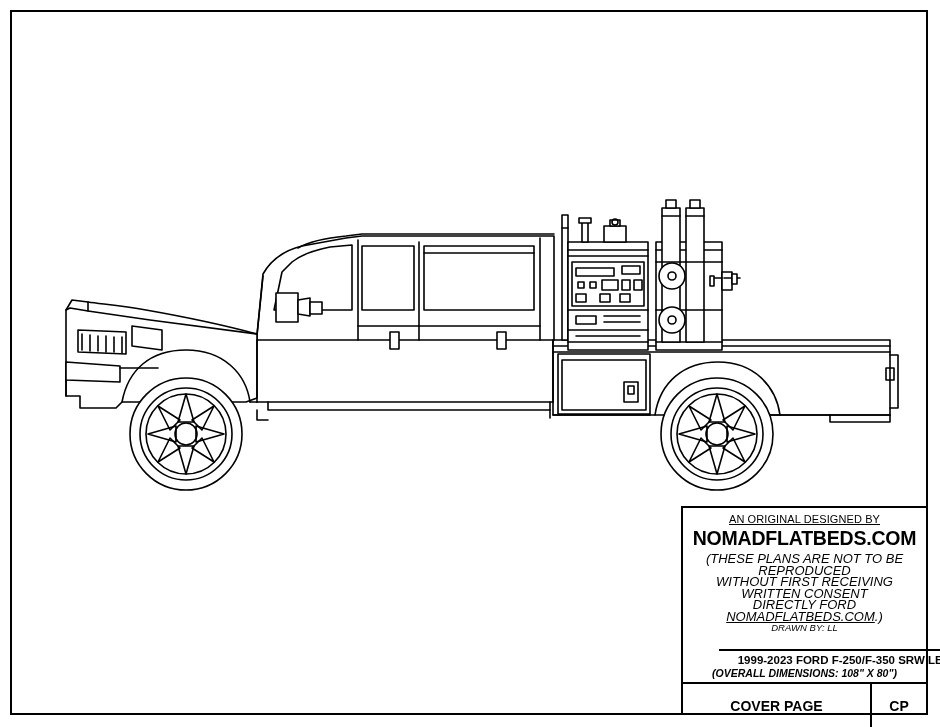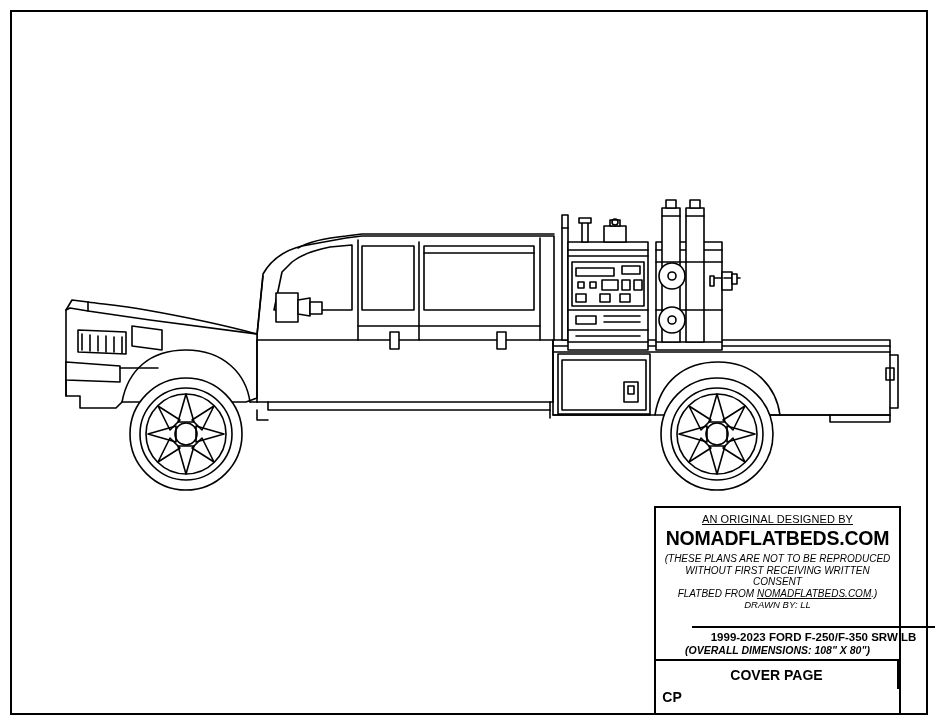--- a/index.html
+++ b/index.html
@@ -25,21 +25,21 @@
     left: 10px;
     top: 10px;
     width: 918px;
     height: 705px;
     border: 2px solid #000;
     box-sizing: border-box;
   }
   
   .title-block {
     position: absolute;
-    left: 654px;
+    left: 681px;
     top: 506px;
     width: 247px;
     height: 209px;
     border: 2px solid #000;
     box-sizing: border-box;
     background: #fff;
   }
   .tb-row {
     box-sizing: border-box;
     width: 100%;
@@ -54,21 +54,21 @@
     text-decoration: underline;
   }
   .tb-brand {
     font-size: 19.5px;
     font-weight: bold;
     letter-spacing: -0.2px;
     padding-top: 2px;
     padding-bottom: 2px;
   }
   .tb-legal {
-    font-size: 10px;
+    font-size: 13px;
     font-style: italic;
     line-height: 11.5px;
     padding: 1px 4px 0 4px;
   }
   .tb-legal u {
     text-decoration: underline;
   }
   .tb-drawn {
     font-size: 9.5px;
     font-style: italic;
@@ -87,34 +87,33 @@
   .tb-dims {
     font-size: 10.5px;
     font-weight: bold;
     font-style: italic;
     padding: 0 2px 3px 2px;
   }
   .tb-bottom {
     display: flex;
     border-top: 2px solid #000;
     height: 44px;
-    flex-direction: column;
   }
   .tb-page-name {
     flex: 1;
     display: flex;
     align-items: center;
     justify-content: center;
     font-size: 14px;
     font-weight: bold;
     border-right: 2px solid #000;
     box-sizing: border-box;
   }
   .tb-page-code {
-    width: 32px;
+    width: 54px;
     display: flex;
     align-items: center;
     justify-content: center;
     font-size: 14px;
     font-weight: bold;
     box-sizing: border-box;
   }
   #truck-svg {
     position: absolute;
     left: 10px;
@@ -342,21 +341,21 @@
     <div class="tb-row tb-designed">
       <span>AN ORIGINAL DESIGNED BY</span>
     </div>
 
     <div class="tb-row tb-brand">NOMADFLATBEDS.COM</div>
 
     <div class="tb-row tb-legal">
       <div>(THESE PLANS ARE NOT TO BE REPRODUCED</div>
       <div>WITHOUT FIRST RECEIVING WRITTEN CONSENT</div>
       <div>
-        <span>FLATBED FROM </span><u>NOMADFLATBEDS.COM</u><span>.)</span>
+        <span>DIRECTLY FORD </span><u>NOMADFLATBEDS.COM</u><span>.)</span>
       </div>
     </div>
 
     <div class="tb-row tb-drawn">DRAWN BY: LL</div>
 
     <div class="tb-row tb-sep tb-model">
       <div>1999-2023 FORD F-250/F-350 SRW LB</div>
     </div>
 
     <div class="tb-row tb-dims">(OVERALL DIMENSIONS: 108" X 80")</div>

